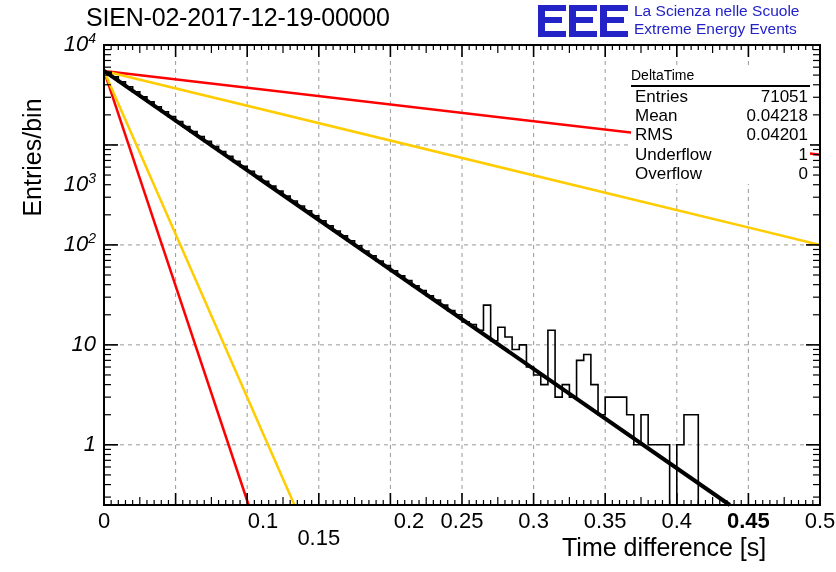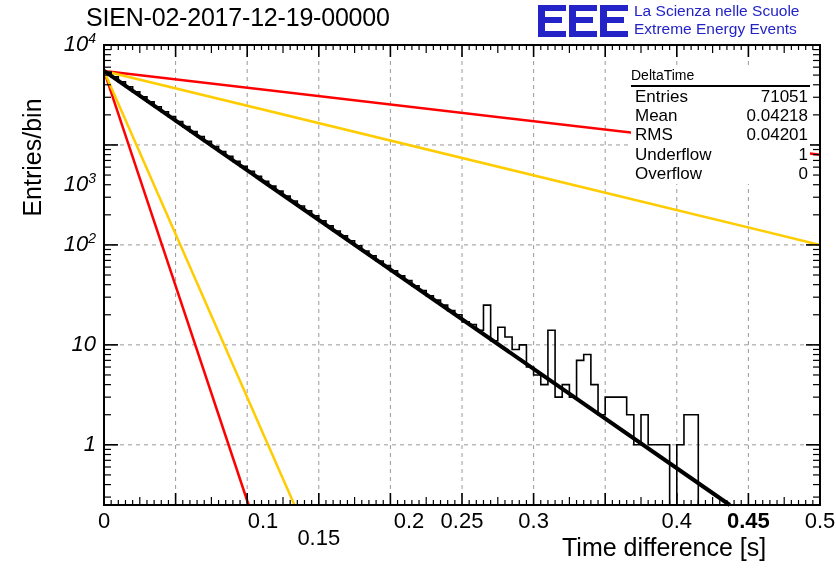--- a/index.html
+++ b/index.html
@@ -414,20 +414,21 @@
       <div class="abs ytick-lab" style="left: 10px; width: 86px; top: 130.955px; margin-top: 40px;">10<sup>3</sup></div>
       <div class="abs ytick-lab" style="left: 10px; width: 86px; top: 31px;">10<sup>4</sup></div>
     </div>
 <div class="abs" id="xtick-layer" style="left:0;top:0;width:836px;height:572px;pointer-events:none;">
       <div class="abs xtick-lab" style="left: 64px; top: 508px; width: 80px;">0</div>
       <div class="abs xtick-lab" style="left: 223px; top: 508px; width: 80px;">0.1</div>
       <div class="abs xtick-lab" style="left: 278.8px; top: 481px; width: 80px; margin-top: 44px;">0.15</div>
       <div class="abs xtick-lab" style="left: 369px; top: 508px; width: 80px;">0.2</div>
       <div class="abs xtick-lab" style="left: 422px; top: 508px; width: 80px;">0.25</div>
       <div class="abs xtick-lab" style="left: 493.6px; top: 508px; width: 80px;">0.3</div>
+      <div class="abs xtick-lab" style="left: 565.2px; top: 508px; width: 80px;">0.35</div>
       <div class="abs xtick-lab" style="left: 636.8px; top: 508px; width: 80px;">0.4</div>
       <div class="abs xtick-lab" style="left: 708.4px; top: 508px; width: 80px; font-weight: bold;">0.45</div>
       <div class="abs xtick-lab" style="left: 780px; top: 508px; width: 80px;">0.5</div>
     </div>
 
 <div class="abs" id="stats-box">
   <div id="stats-title">DeltaTime</div>
   <div id="stats-rows">
         <div class="stats-row">
           <span class="k">Entries</span>

